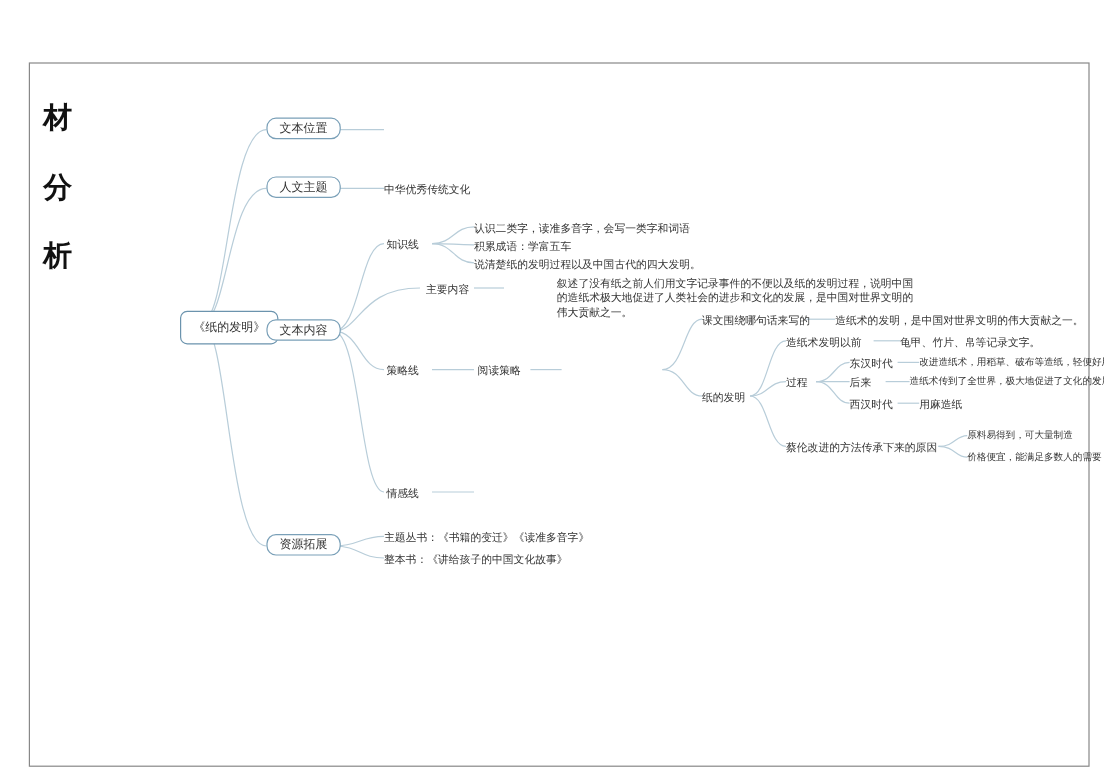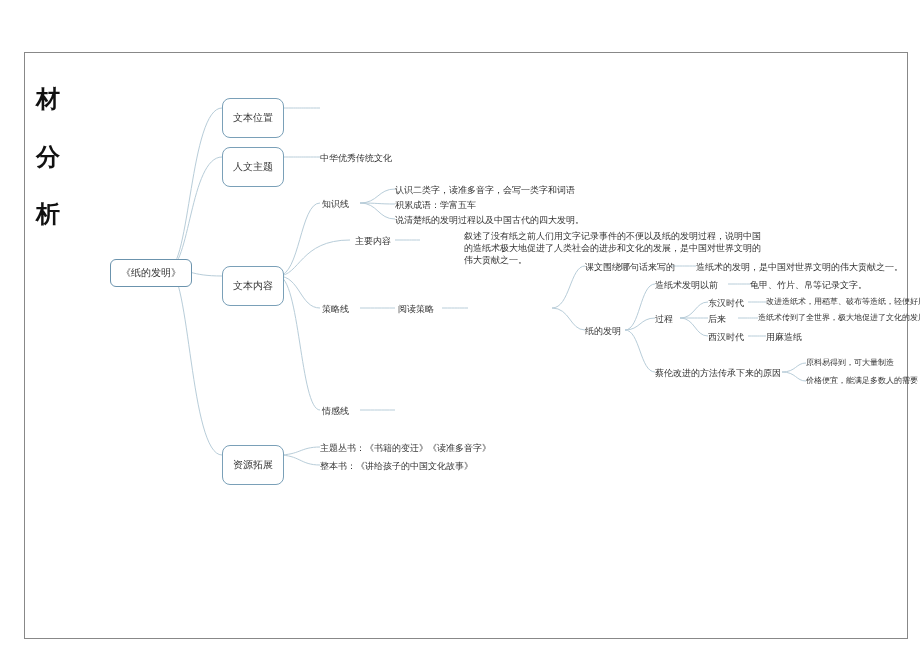--- a/index.html
+++ b/index.html
@@ -34,31 +34,32 @@
     left: 0;
     top: 0;
     width: 920px;
     height: 651px;
   }
   .node {
     position: absolute;
     border: 1px solid #7aa0b8;
     border-radius: 8px;
     background: #fff;
-    padding: 12px 10px;
+    padding: 1px 10px;
     font-size: 10px;
     color: #333;
     white-space: nowrap;
     text-align: center;
   }
   .root {
     border-radius: 6px;
     border-color: #6b93ad;
     font-size: 10px;
     padding: 6px 10px;
+    margin-left: 40px;
   }
   .leaf {
     position: absolute;
     font-size: 9px;
     color: #333;
     white-space: nowrap;
     line-height: 1.35;
   }
   .leaf-multi {
     white-space: normal;

